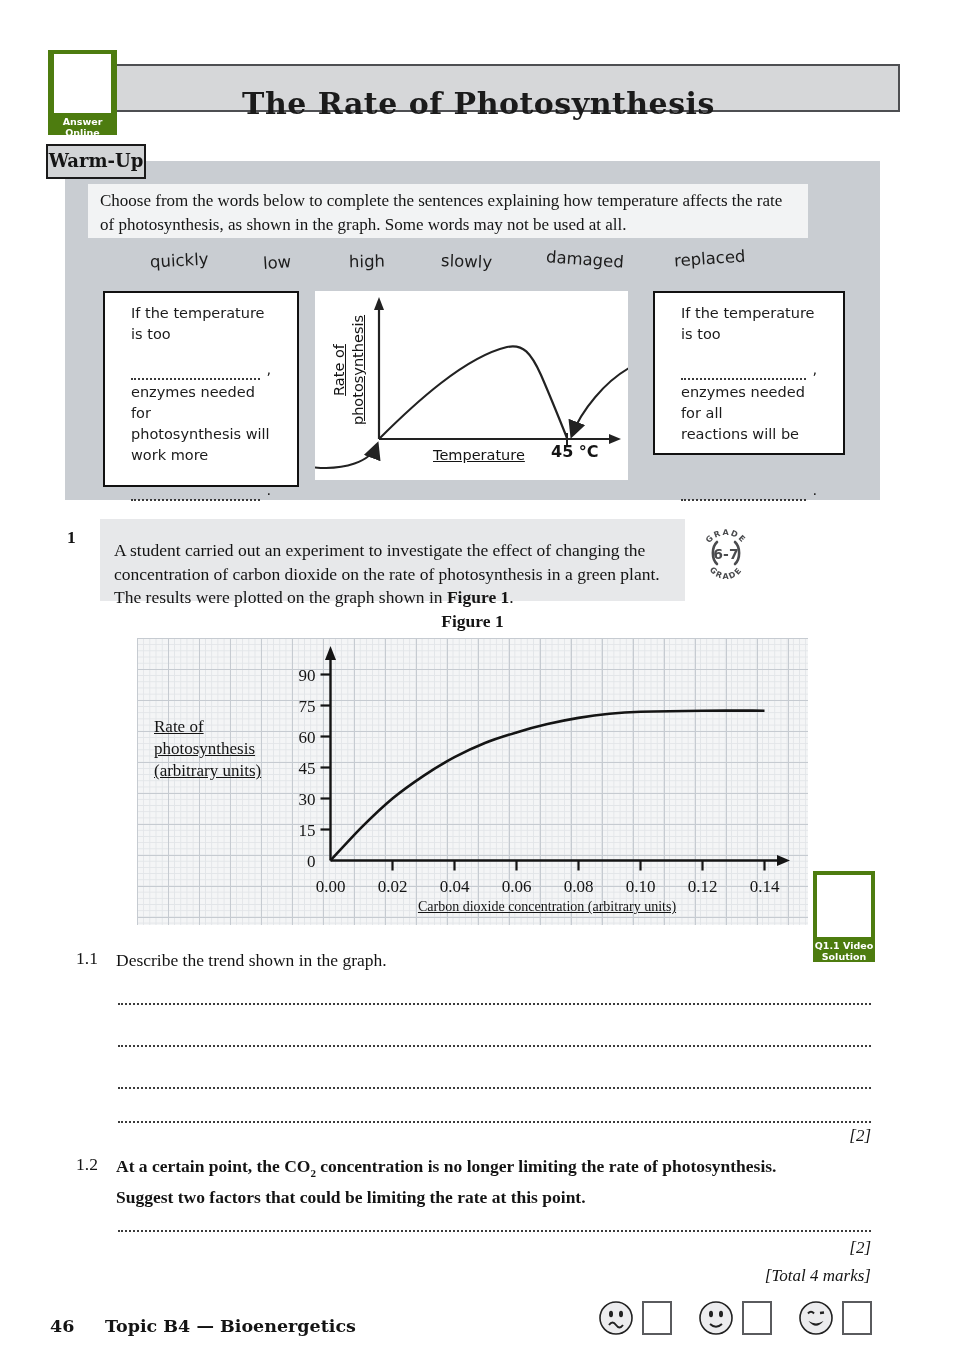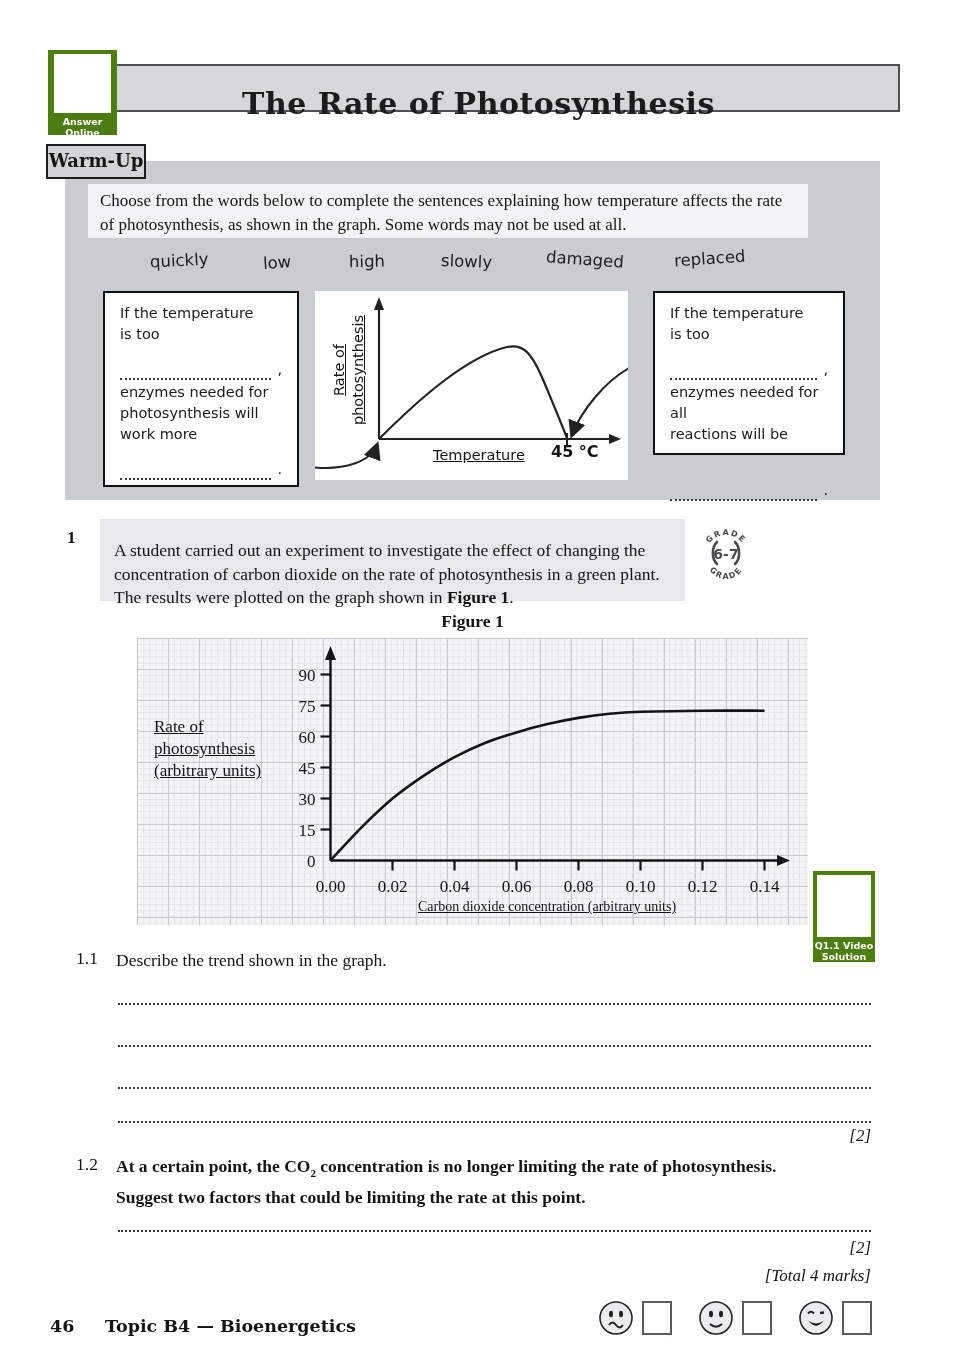--- a/index.html
+++ b/index.html
@@ -31,21 +31,21 @@
                padding:5px 12px;box-sizing:border-box;font-size:17px;line-height:24px;}
   .wb-word{position:absolute;font-family:"DejaVu Sans",sans-serif;font-size:16.5px;color:#1c1c1c;display:inline-block;}
   .wb0{left:150px;top:251px;transform:rotate(-3deg);}
   .wb1{left:263px;top:253px;transform:rotate(-4deg);}
   .wb2{left:349px;top:252px;transform:rotate(-1deg);}
   .wb3{left:441px;top:252px;transform:rotate(2deg);}
   .wb4{left:546px;top:250px;transform:rotate(4deg);}
   .wb5{left:674px;top:249px;transform:rotate(-4deg);}
 
   .wu-box{position:absolute;background:#fff;border:2.5px solid #111;box-sizing:border-box;
-          padding:10px 15px;font-family:"DejaVu Sans",sans-serif;font-size:14.5px;line-height:21px;color:#1b1b1b;}
+          padding:10px 26px;font-family:"DejaVu Sans",sans-serif;font-size:14.5px;line-height:21px;color:#1b1b1b;}
   .wu-left{left:103px;top:291px;width:196px;height:196px;}
   .wu-right{left:653px;top:291px;width:192px;height:164px;}
   .dotrow{display:flex;align-items:flex-end;margin:14px 0 2px 0;}
   .dotrow .dots{flex:1;border-bottom:2px dotted #3a3a3a;height:14px;margin-right:6px;}
   .panel-mini{position:absolute;left:315px;top:291px;width:313px;height:189px;background:#fff;}
   .panel-mini svg{position:absolute;left:0;top:0;}
   .mini-ylabel{position:absolute;left:-31px;top:60px;width:130px;transform:rotate(-90deg);
                text-align:center;font-family:"DejaVu Sans",sans-serif;font-size:14.5px;line-height:19px;}
   .mini-ylabel span{text-decoration:underline;}
   .mini-xlabel{position:absolute;left:118px;top:156px;font-family:"DejaVu Sans",sans-serif;

